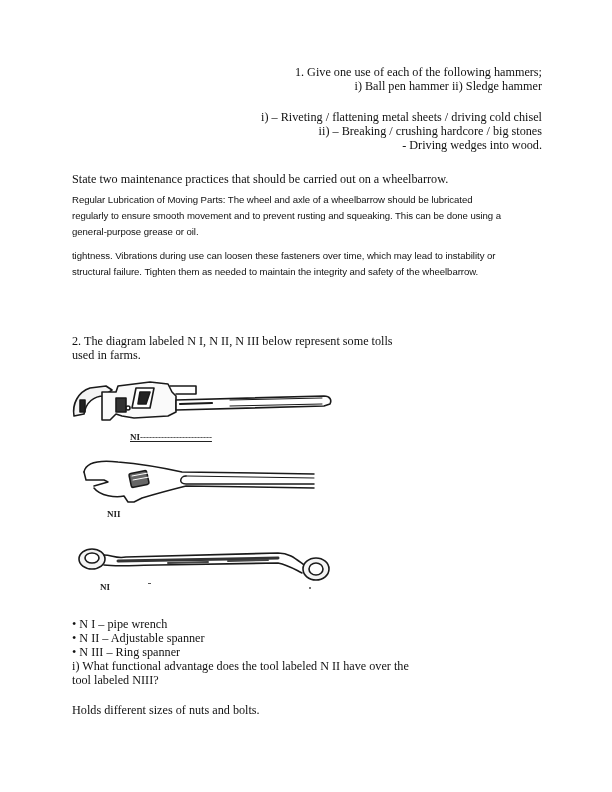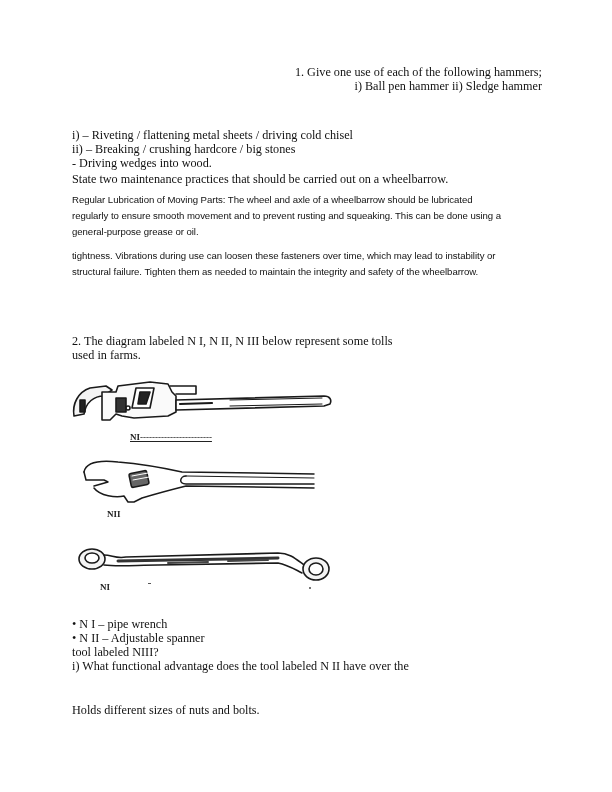--- a/index.html
+++ b/index.html
@@ -12,21 +12,21 @@
   svg { position: absolute; overflow: visible; }
   .fig-label { position: absolute; font-family: "Liberation Serif", "DejaVu Serif", serif; font-weight: bold; font-size: 9px; letter-spacing: 0px; color: #222; }
 </style>
 </head>
 <body>
 
 <div class="block serif" style="top:65px;text-align:right;">
   <span class="line">1. Give one use of each of the following hammers;</span>
   <span class="line">i) Ball pen hammer ii) Sledge hammer</span>
 </div>
-<div class="block serif" style="top:128px;">
+<div class="block serif" style="top:110px;text-align:right;">
   <span class="line">i) – Riveting / flattening metal sheets / driving cold chisel</span>
   <span class="line">ii) – Breaking / crushing hardcore / big stones</span>
   <span class="line">- Driving wedges into wood.</span>
 </div>
 
 <div class="abs serif" style="top:172px;">State two maintenance practices that should be carried out on a wheelbarrow.</div>
 
 <div class="block sans" style="top:192px;">
   <span class="line">Regular Lubrication of Moving Parts: The wheel and axle of a wheelbarrow should be lubricated</span>
   <span class="line">regularly to ensure smooth movement and to prevent rusting and squeaking. This can be done using a</span>
@@ -96,17 +96,18 @@
     <ellipse cx="238" cy="26" rx="7" ry="6" fill="#fff"></ellipse>
   </g>
 </svg>
 <div class="fig-label" style="left:100px; top:582px;">NI</div>
 <div style="position:absolute; left:148px; top:583px; width:3px; height:1px; background:#555;"></div>
 <div style="position:absolute; left:309px; top:587px; width:2px; height:2px; background:#777;"></div>
 
 <div class="block serif" style="top:617px;">
   <span class="line">• N I – pipe wrench</span>
   <span class="line">• N II – Adjustable spanner</span>
+  <span class="line">• N III – Ring spanner</span>
+  <span class="line">i) What functional advantage does the tool labeled N II have over the</span>
   <span class="line">tool labeled NIII?</span>
-  <span class="line">i) What functional advantage does the tool labeled N II have over the</span>
 </div>
 
 <div class="abs serif" style="top:703px;">Holds different sizes of nuts and bolts.</div>
 
 </body></html>

